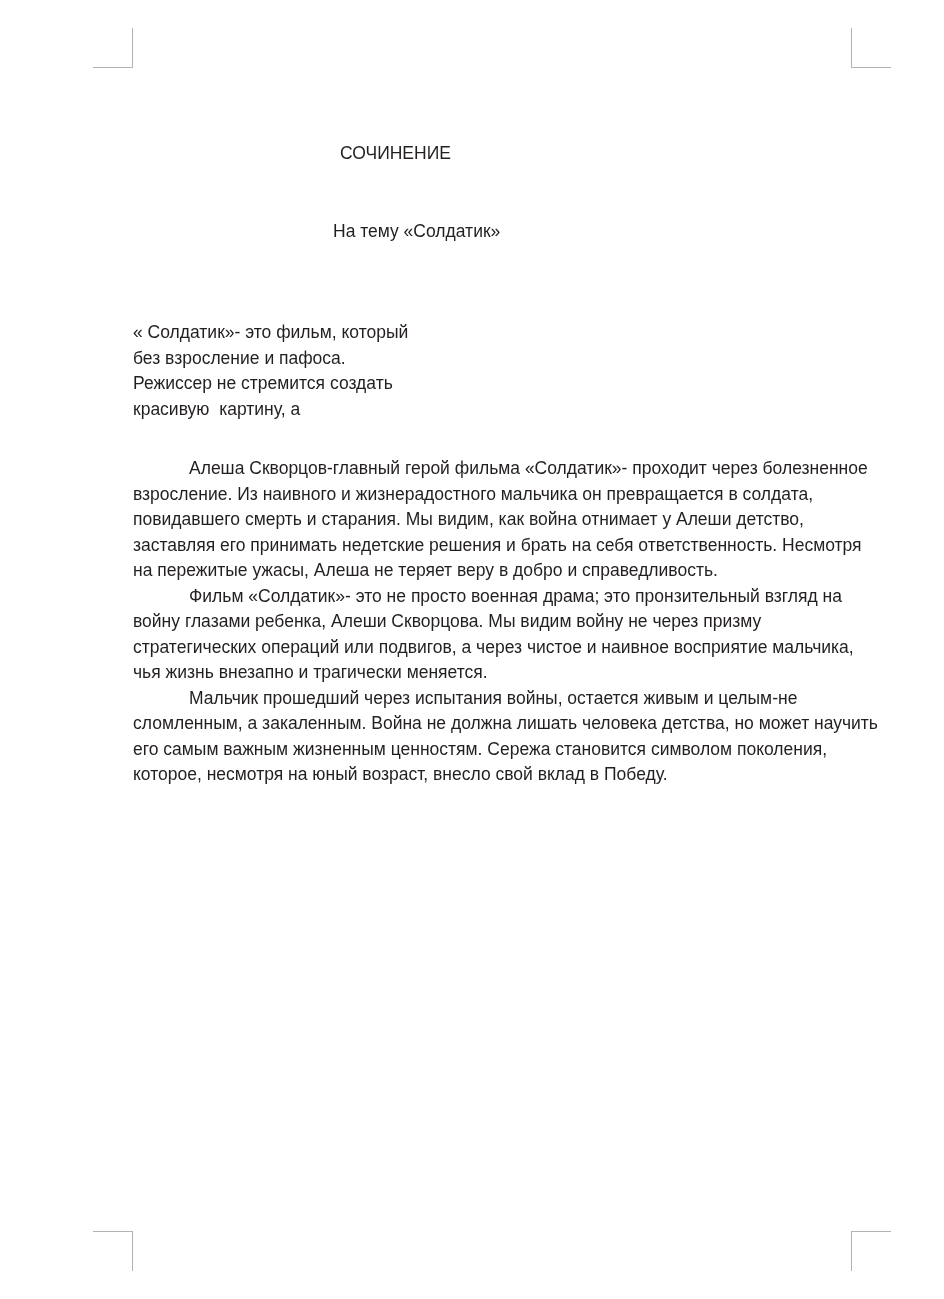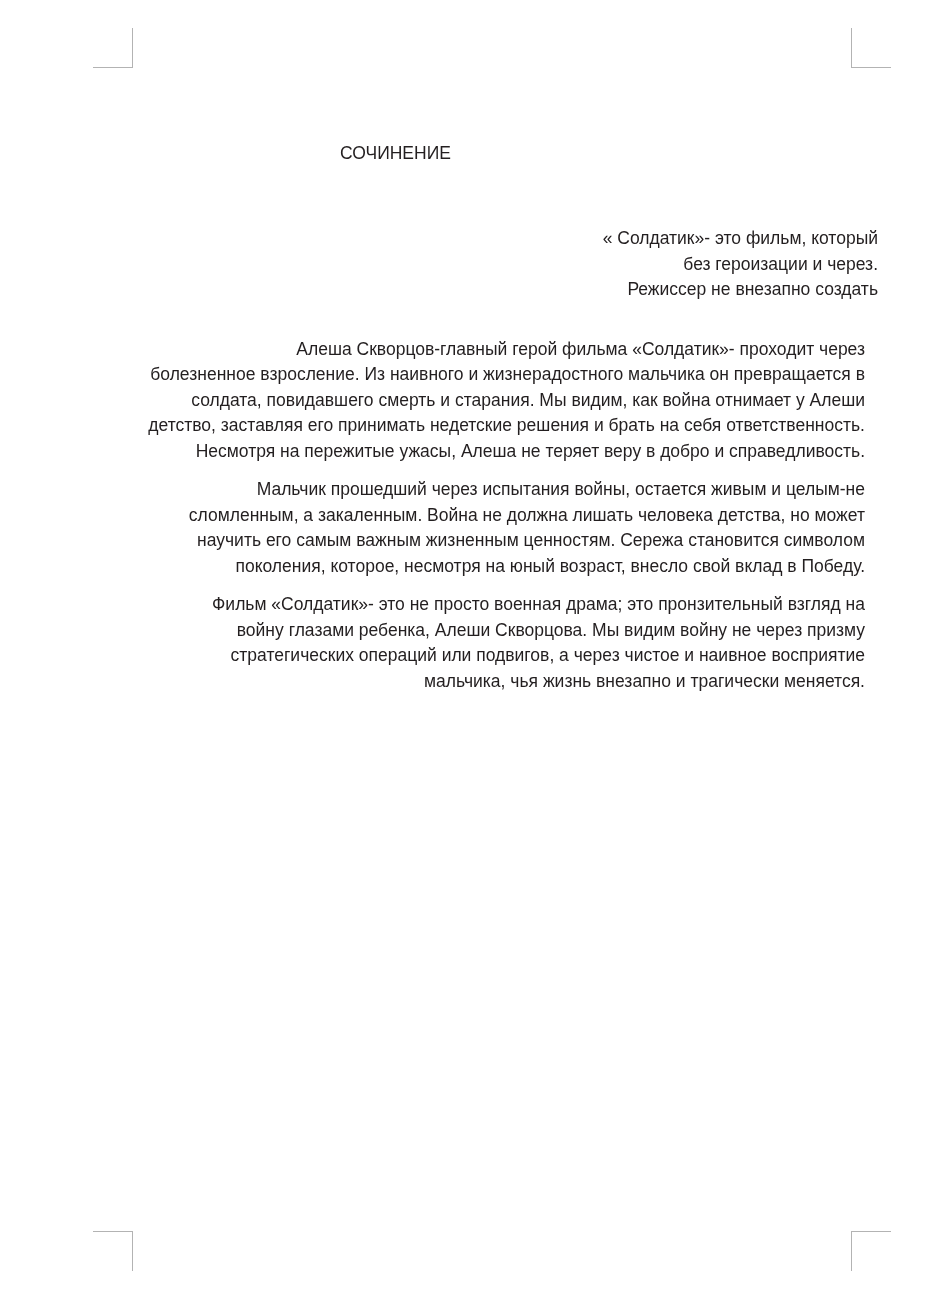--- a/index.html
+++ b/index.html
@@ -63,36 +63,36 @@
   .title-block {
     text-align: left;
     font-size: 17.5px;
     line-height: 26px;
     white-space: pre;
   }
   .title-line-1 { margin-left: 207px; }
   .title-line-2 { margin-left: 200px; }
 
   .quote-block {
-    margin-top: 8px;
-    text-align: right;
+    margin-top: 24px;
+    text-align: left;
     font-size: 17.5px;
     line-height: 25.5px;
   }
   .quote-block .ql { display: block; white-space: pre; }
 
   .body-block {
     margin-top: 34px;
     font-size: 17.5px;
     line-height: 25.5px;
   }
   .body-block p {
-    margin: 13px;
+    margin: 0;
     text-indent: 56px;
-    text-align: right;
+    text-align: left;
   }
 </style>
 </head>
 <body>
 
 <div id="page">
 
   <div class="crop" id="crop-tl">
     <span class="v"></span>
     <span class="h"></span>
@@ -107,28 +107,30 @@
   </div>
   <div class="crop" id="crop-br">
     <span class="h"></span>
     <span class="v"></span>
   </div>
 
   <div id="doc">
 
     <div class="title-block">
       <div class="title-line-1">СОЧИНЕНИЕ</div>
+      <div class="title-line-2">На тему «Солдатик»</div>
     </div>
 
     <div class="quote-block">
       <span class="ql">« Солдатик»- это фильм, который</span>
-      <span class="ql">без героизации и через.</span>
-      <span class="ql">Режиссер не внезапно создать</span>
+      <span class="ql">без взросление и пафоса.</span>
+      <span class="ql">Режиссер не стремится создать</span>
+      <span class="ql">красивую  картину, а</span>
     </div>
 
     <div class="body-block">
       <p>Алеша Скворцов-главный герой фильма «Солдатик»- проходит через болезненное взросление. Из наивного и жизнерадостного мальчика он превращается в солдата, повидавшего смерть и старания. Мы видим, как война отнимает у Алеши детство,  заставляя его принимать недетские решения и брать на себя ответственность. Несмотря на пережитые ужасы, Алеша не теряет веру в добро и справедливость.</p>
+      <p>Фильм «Солдатик»- это не просто военная драма; это пронзительный взгляд на войну глазами ребенка, Алеши Скворцова. Мы видим войну не через призму стратегических операций или подвигов, а через чистое и наивное восприятие мальчика, чья жизнь внезапно и трагически меняется.</p>
       <p>Мальчик прошедший через испытания войны, остается живым и целым-не сломленным, а закаленным. Война не должна лишать человека детства, но может научить его самым важным жизненным ценностям. Сережа становится символом поколения, которое, несмотря на юный возраст, внесло свой вклад в Победу.</p>
-      <p>Фильм «Солдатик»- это не просто военная драма; это пронзительный взгляд на войну глазами ребенка, Алеши Скворцова. Мы видим войну не через призму стратегических операций или подвигов, а через чистое и наивное восприятие мальчика, чья жизнь внезапно и трагически меняется.</p>
     </div>
 
   </div>
 </div>
 
 </body></html>

